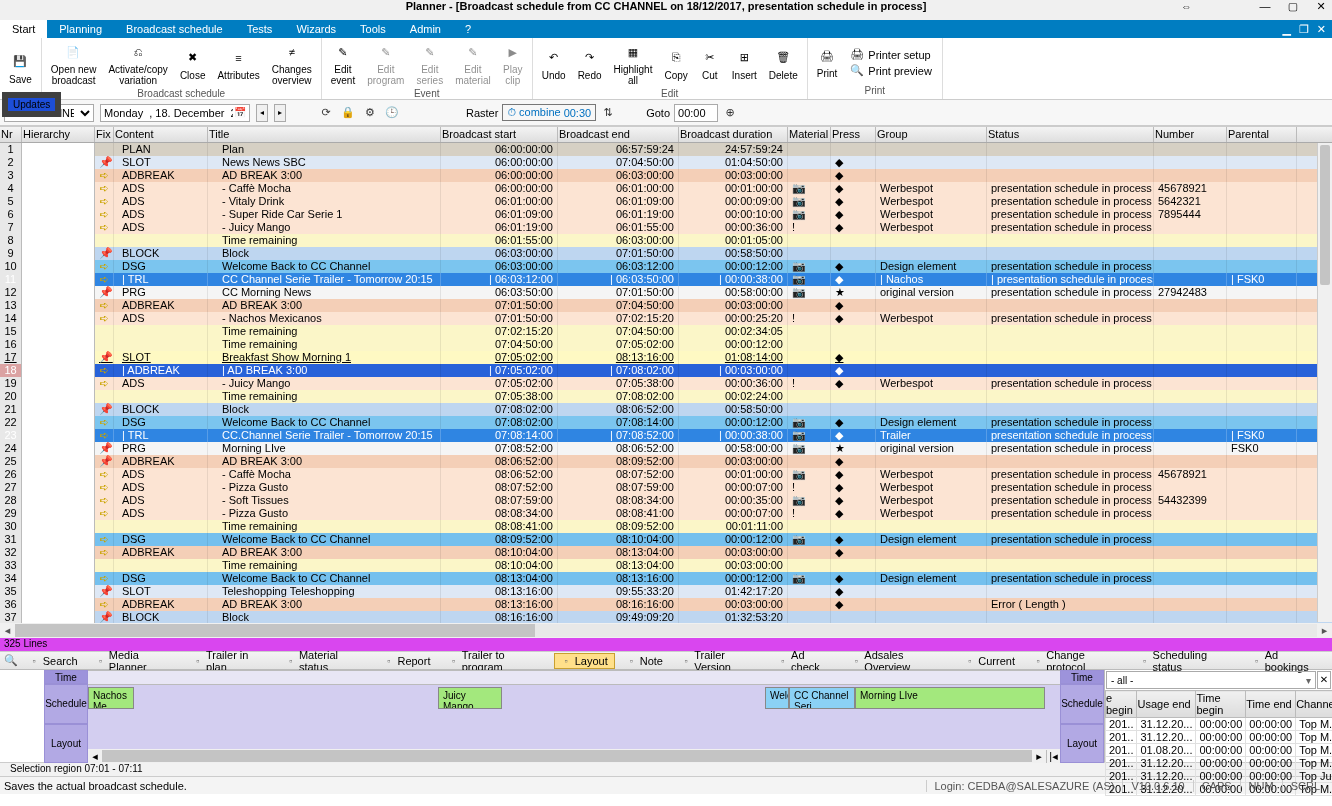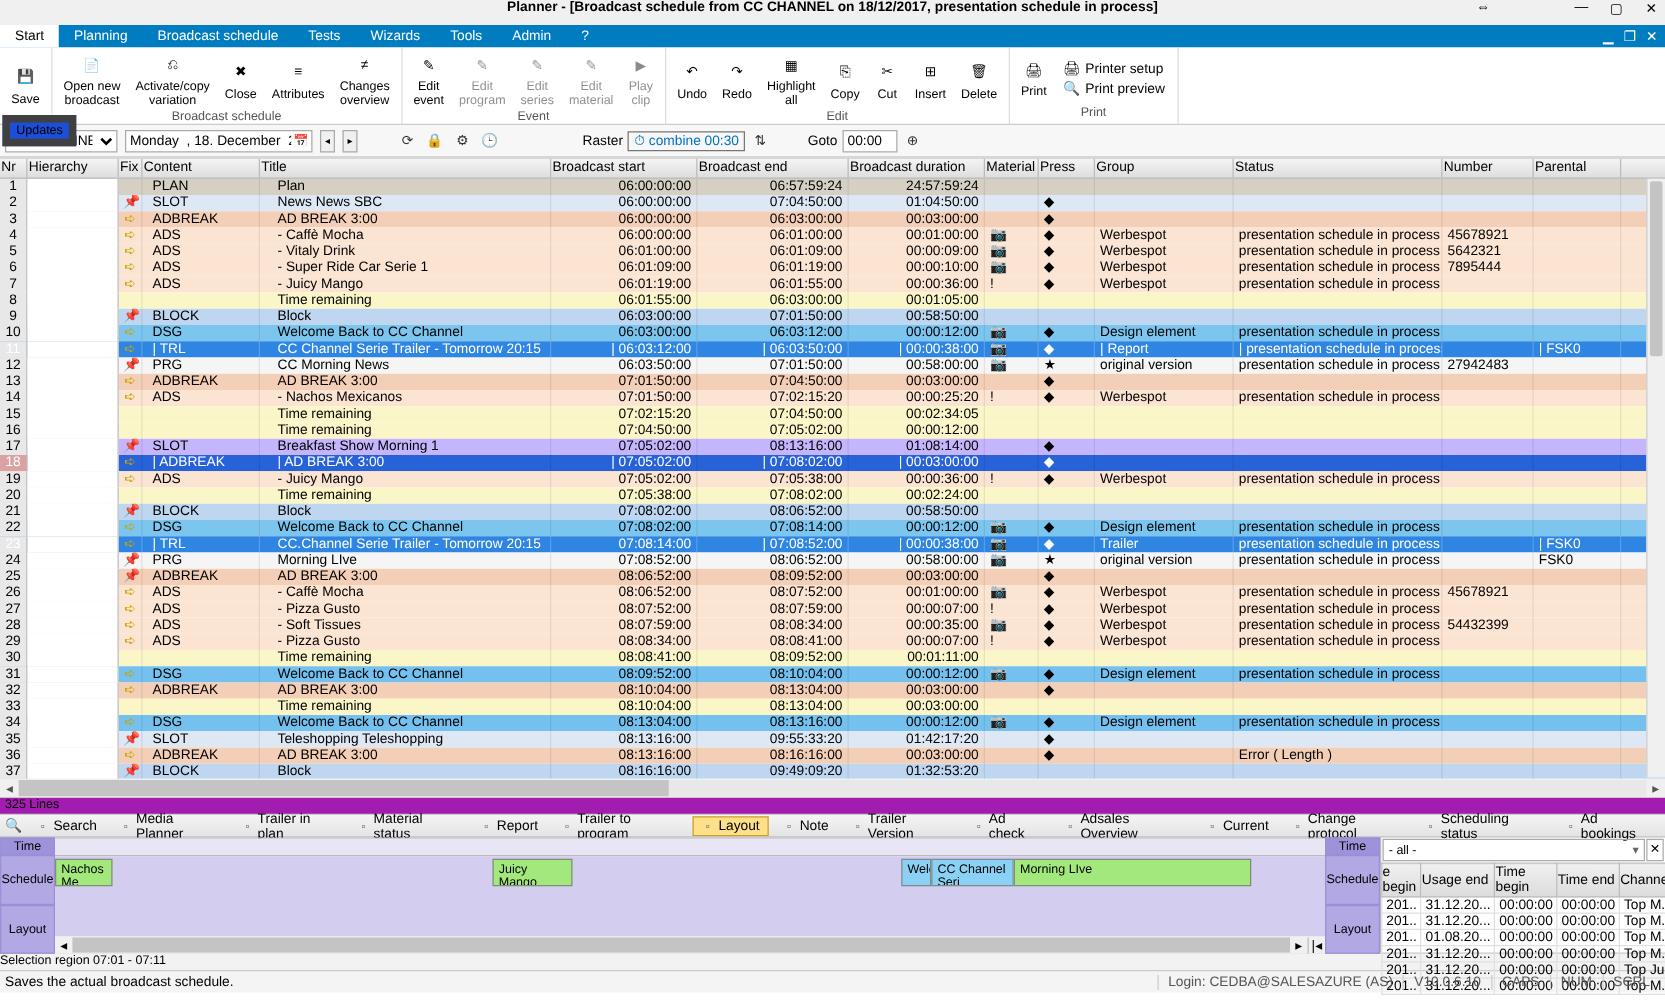--- a/index.html
+++ b/index.html
@@ -60,21 +60,21 @@
 .row .c-nr { background:#e8e8e8; text-align:center; border-right:1px solid #bbb;}
 .row .c-hier { background:#fff; border-right:1px solid #bbb; position:relative;}
 .row .c-fix { text-align:center;}
 .row .c-cont { padding-left: 8px;}
 .row .c-title { padding-left: 14px;}
 .row .c-bstart,.row .c-bend,.row .c-bdur{ text-align:right;}
 .row .c-num{ text-align:left;}
 
 .clr-plan{background:#d6d0c4;}
 .clr-slot{background:#dee8f5;}
-.clr-slotblue{background:#c4b5fd;}
+.clr-slotblue{background:#fef9c3;text-decoration:underline;}
 .clr-adbreak{background:#f4cfb7;}
 .clr-ads{background:#fce4d3;}
 .clr-timerem{background:#fbf6c8;}
 .clr-block{background:#bed6f0;}
 .clr-dsg{background:#7bc5ef;}
 .clr-trl{background:#2f85e2; color:#fff;}
 .clr-trl div{border-right:1px solid rgba(255,255,255,.2);}
 .clr-prg{background:#f5f5f5;}
 .clr-sel{background:#2862d9; color:#fff;}
 .clr-dsg2{background:#74c0ee;}
@@ -84,31 +84,31 @@
 .pin-red{color:#c00;}
 .pin-yel{color:#c9a400;}
 
 .hv-scroll { position:absolute; right:0; top:17px; bottom:15px; width:15px; background:#f0f0f0; border-left:1px solid #ccc;}
 .hv-scroll .thumb{ position:absolute; left:2px; right:2px; top:2px; height:140px; background:#c4c4c4; border-radius:2px;}
 .hz-scroll{ height:15px; background:#f0f0f0; display:flex; align-items:center;}
 .hz-scroll .arrow{ width:15px; text-align:center; color:#555;}
 .hz-scroll .track{ flex:1; position:relative; height:13px; background:#e8e8e8;}
 .hz-scroll .thumb{ position:absolute; left:0; top:0; bottom:0; width:520px; background:#c4c4c4;}
 
-.lines-count { height:14px; padding:0 4px; font-size:10px; background:#a21caf; border-bottom:1px solid #ccc;}
+.lines-count { height:14px; padding:0 4px; font-size:10px; background:#d946ef; border-bottom:1px solid #ccc;}
 
 
 .bottom-tabs { height:18px; background:linear-gradient(#f4f4f4,#e4e4e4); border-bottom:1px solid #bbb; display:flex; align-items:center; gap:4px; padding:0 4px;}
 .bottom-tabs .btab{ display:flex; align-items:center; gap:3px; padding:1px 6px; font-size:10px; border:1px solid transparent;}
 .bottom-tabs .btab.active{ background:#ffe08a; border-color:#c9a030;}
 .bottom-tabs .btab .ico{ width:11px; height:11px; display:inline-flex; align-items:center; justify-content:center; font-size:9px; color:#666;}
 .bottom-tabs .search-ico{ color:#444;}
 
 
-.timeline-panel { height:93px; display:flex;}
+.timeline-panel { height:93px; display:flex;margin-left:44px;}
 .tl-left, .tl-right{ width:44px; background:#b2a9e4; display:flex; flex-direction:column;}
 .tl-left .cell, .tl-right .cell{ flex:1; display:flex; align-items:center; justify-content:center; border:1px solid #9a90d6; font-size:10px; text-align:center;}
 .tl-left .hdr, .tl-right .hdr{ height:14px; background:#9d93db; flex:0 0 14px;}
 .tl-main{ flex:1; display:flex; flex-direction:column; border-top:1px solid #bbb;}
 .tl-ruler{ height:14px; background:#e8e6f5; position:relative; border-bottom:1px solid #bbb; font-size:10px;}
 .tl-ruler span{ position:absolute; top:18px;}
 .tl-rows{ flex:1; position:relative; background:#d3cef0;}
 .tl-block{ position:absolute; top:2px; height:22px; border:1px solid #888; padding:2px 4px; font-size:10px; overflow:hidden;}
 .tl-green{ background:#a3e87d;}
 .tl-blue{ background:#8bd1f5;}
@@ -120,21 +120,21 @@
 
 .side-filter{ width:228px; display:flex; flex-direction:column; border-left:1px solid #bbb;}
 .side-filter .combo{ height:18px; border:1px solid #aaa; margin:1px; display:flex; align-items:center; padding:0 4px; font-size:10px; position:relative;}
 .side-filter .combo::after{content:"▾"; position:absolute; right:4px; color:#666;}
 .side-filter .x{ width:14px; height:18px; border:1px solid #aaa; margin:1px 1px 1px 0; text-align:center; line-height:16px; font-size:10px;}
 .side-filter .headrow{ display:flex;}
 .side-filter table{ width:100%; border-collapse:collapse; font-size:10px;}
 .side-filter th{ background:linear-gradient(#f0f0f0,#dcdcdc); border:1px solid #bbb; padding:1px 0; font-weight:normal; text-align:left;}
 .side-filter td{ border:1px solid #e0e0e0; padding:0 3px; white-space:nowrap; overflow:hidden;}
 
-.sel-region{ height:14px; background:#f2f2f2; border-top:1px solid #ccc; padding:0 0; font-size:10px;}
+.sel-region{ height:14px; background:#f2f2f2; border-top:1px solid #ccc; padding:0 10px; font-size:10px;}
 
 
 .statusbar{ height:18px; background:#f4f4f4; border-top:1px solid #ccc; display:flex; align-items:center; font-size:10px; padding:0 4px;}
 .statusbar .fill{flex:1;}
 .statusbar .seg{ padding:0 8px; border-left:1px solid #ccc; color:#555;}
 </style>
 </head>
 <body>
 
 <div class="titlebar">
@@ -497,21 +497,21 @@
         <div class="c-nr">11</div>
         <div class="c-hier"></div>
         <div class="c-fix"><span class="pin-yel">➪</span></div>
         <div class="c-cont">| TRL</div>
         <div class="c-title">CC Channel Serie Trailer - Tomorrow 20:15</div>
         <div class="c-bstart">| 06:03:12:00</div>
         <div class="c-bend">| 06:03:50:00</div>
         <div class="c-bdur">| 00:00:38:00</div>
         <div class="c-mat">📷</div>
         <div class="c-press">◆</div>
-        <div class="c-group">| Report</div>
+        <div class="c-group">| Nachos</div>
         <div class="c-status">| presentation schedule in process</div>
         <div class="c-num"></div>
         <div class="c-par">| FSK0</div>
       </div>
       <div class="row clr-prg">
         <div class="c-nr">12</div>
         <div class="c-hier"></div>
         <div class="c-fix"><span class="pin-red">📌</span></div>
         <div class="c-cont">PRG</div>
         <div class="c-title">CC Morning News</div>

